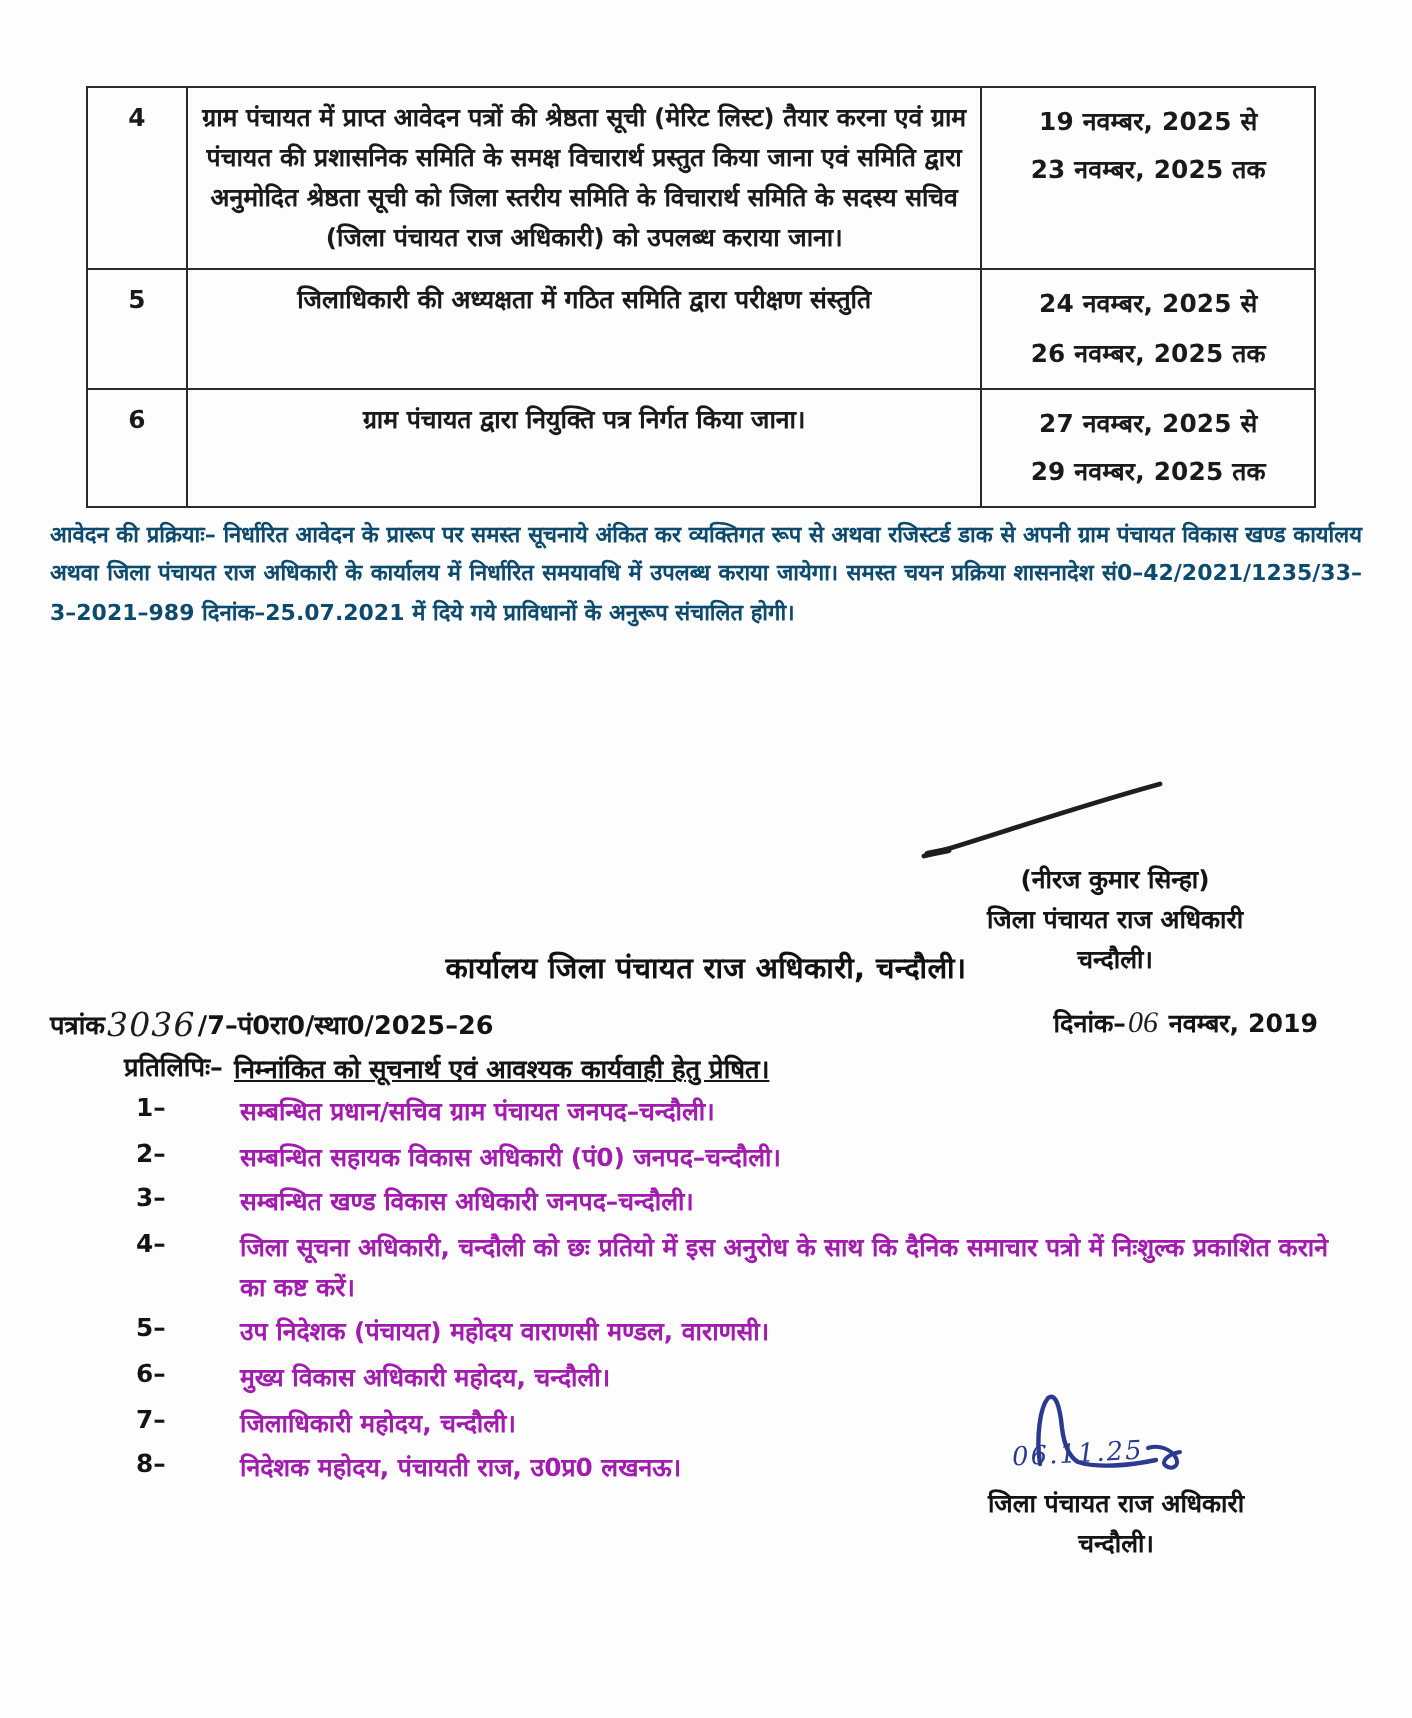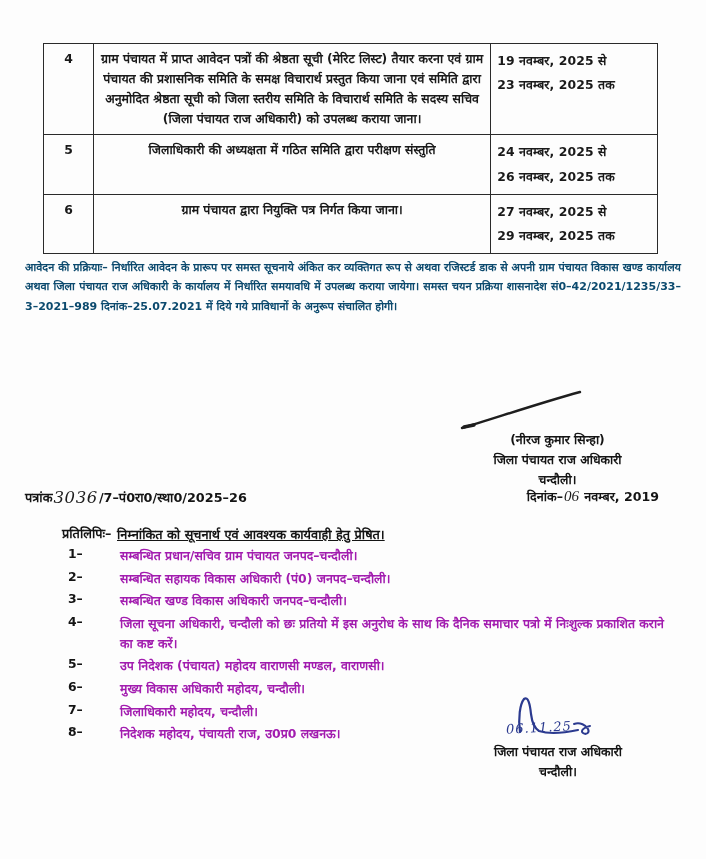--- a/index.html
+++ b/index.html
@@ -43,21 +43,21 @@
     text-align: center;
     font-weight: 700;
     font-size: 12.5px;
   }
   .col-desc {
     width: 398px;
     text-align: center;
   }
   .col-date {
     width: 167px;
-    text-align: left;
+    text-align: center;
     font-size: 12px;
     font-weight: 700;
     letter-spacing: .1px;
   }
   .col-date .d-line { display: block; line-height: 1.95; }
 
   
   .body-block {
     position: absolute;
     left: 25px;
@@ -105,21 +105,21 @@
     font-size: 14.5px;
     font-weight: 800;
     color: #111;
     letter-spacing: .2px;
   }
 
   
   .letter-row {
     position: absolute;
     left: 25px;
-    top: 488px;
+    top: 503px;
     width: 656px;
     height: 22px;
     text-align: right;
   }
   .letter-no {
     position: absolute;
     left: 0; top: 0;
     font-size: 12.8px;
     font-weight: 700;
     color: #141414;
@@ -270,20 +270,21 @@
       <svg width="235" height="44" viewBox="0 0 235 44" xmlns="http://www.w3.org/2000/svg">
         <path d="M 22 42 C 50 34, 96 18, 140 6" stroke="#1e1e1e" stroke-width="2.4" fill="none" stroke-linecap="round"></path>
         <path d="M 24 41 L 34 39" stroke="#1e1e1e" stroke-width="3.4" fill="none" stroke-linecap="round"></path>
       </svg>
     </div>
     <div class="sig-line">(नीरज कुमार सिन्हा)</div>
     <div class="sig-line">जिला पंचायत राज अधिकारी</div>
     <div class="sig-line">चन्दौली।</div>
   </div>
 
+  <div class="office-heading">कार्यालय जिला पंचायत राज अधिकारी, चन्दौली।</div>
 
   <div class="letter-row">
     <div class="letter-no"><span>पत्रांक</span><span class="hand-num">3036</span><span>/7–पं0रा0/स्था0/2025–26</span></div>
     <div class="letter-date"><span>दिनांक–</span><span class="hand-date">06</span><span> नवम्बर, 2019</span></div>
   </div>
 
   <div class="copy-row">
     <span class="copy-label">प्रतिलिपिः–</span><span class="copy-text">निम्नांकित को सूचनार्थ एवं आवश्यक कार्यवाही हेतु प्रेषित।</span>
   </div>
 

